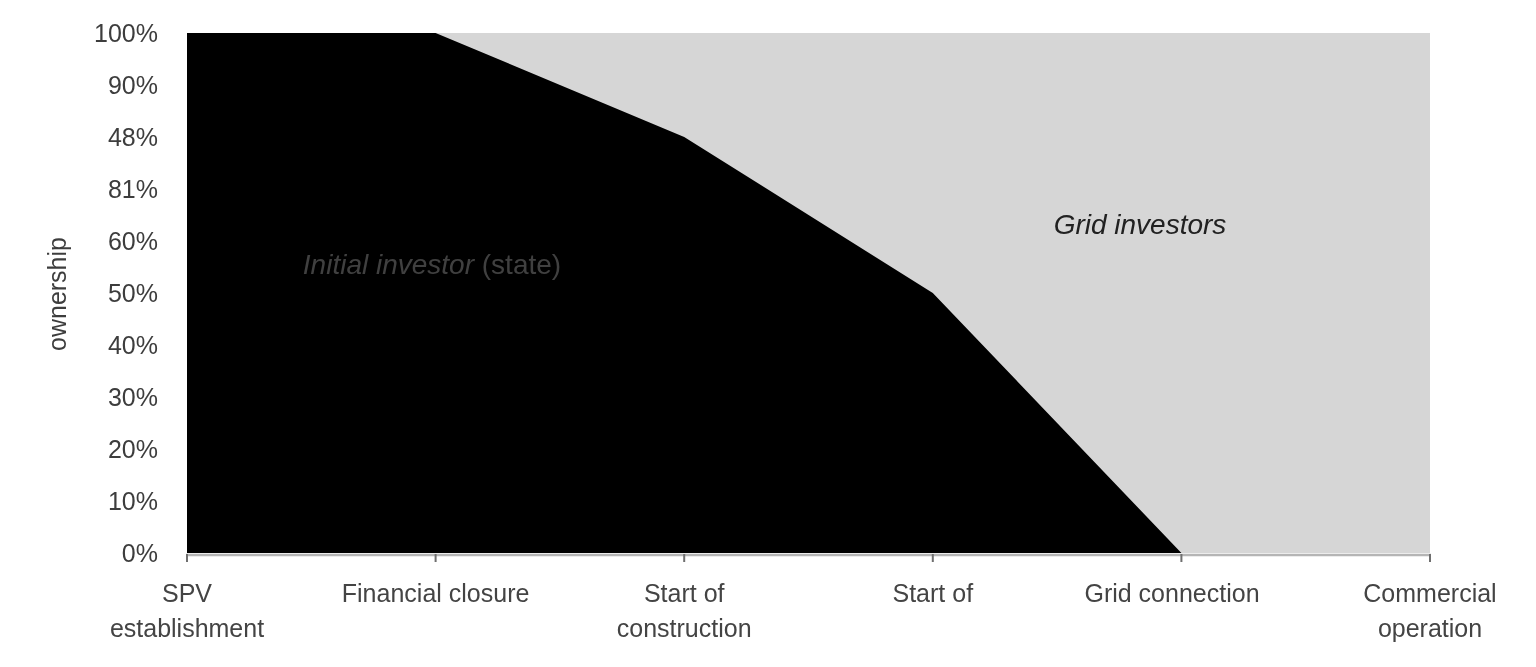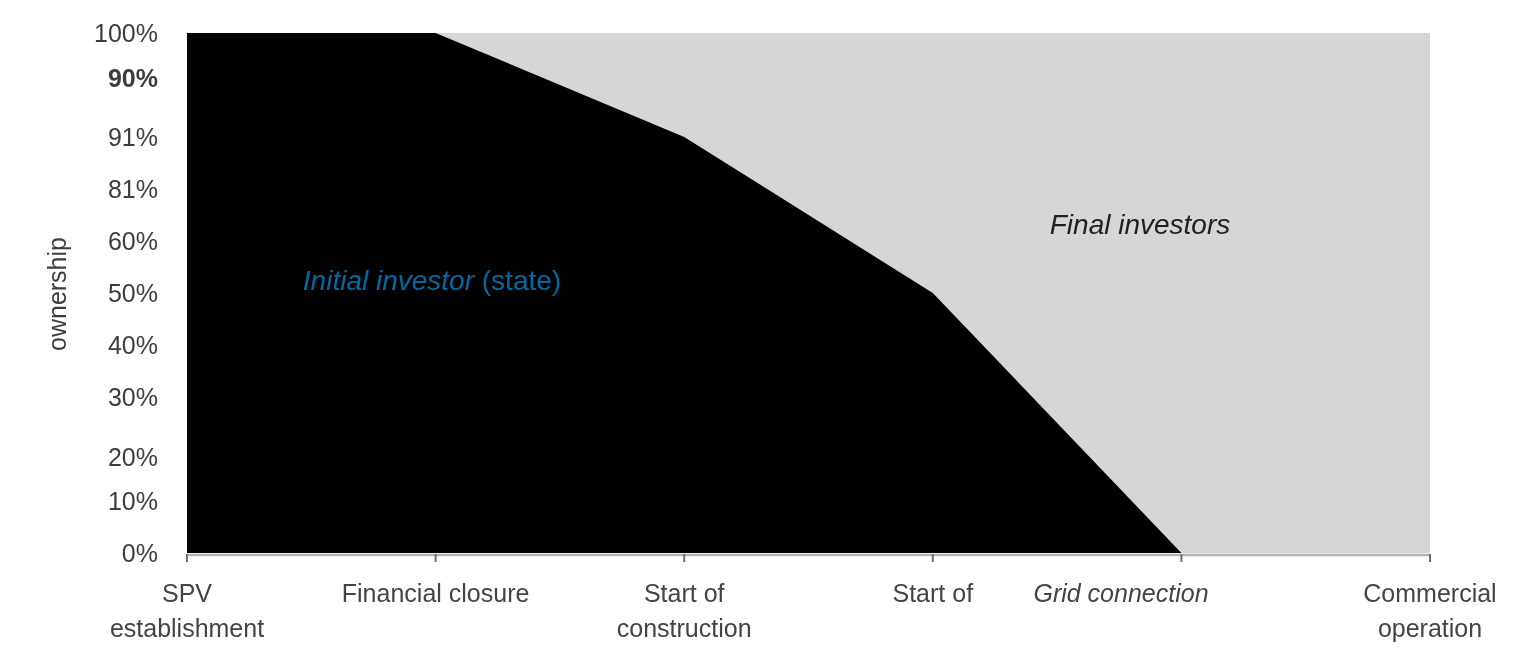--- a/index.html
+++ b/index.html
@@ -28,22 +28,22 @@
     position:absolute;
     left:-44px;top:279px;
     width:202px;height:30px;line-height:30px;
     text-align:center;
     transform:rotate(-90deg);
     font-size:25px;color:#3d3d3d;
   }
   .anno{position:absolute;font-size:28px;text-align:center;}
   .it{font-style:italic;}
   .anno-initial{
-    left:182px;top:261px;width:500px;height:40px;line-height:40px;
-    color:#0369a1;
+    left:182px;top:245px;width:500px;height:40px;line-height:40px;
+    color:#404040;
   }
   .anno-final{
     left:890px;top:204px;width:500px;
     color:#212121;
   }
   .anno-final div{line-height:42px;}
 </style>
 </head>
 <body>
 
@@ -55,55 +55,55 @@
       <line x1="187" y1="554" x2="187" y2="562" stroke="#6f6f6f" stroke-width="2"></line>
       <line x1="435.6" y1="554" x2="435.6" y2="562" stroke="#6f6f6f" stroke-width="2"></line>
       <line x1="684.2" y1="554" x2="684.2" y2="562" stroke="#6f6f6f" stroke-width="2"></line>
       <line x1="932.8" y1="554" x2="932.8" y2="562" stroke="#6f6f6f" stroke-width="2"></line>
       <line x1="1181.4" y1="554" x2="1181.4" y2="562" stroke="#6f6f6f" stroke-width="2"></line>
       <line x1="1430" y1="554" x2="1430" y2="562" stroke="#6f6f6f" stroke-width="2"></line>
     </svg>
 
   <div id="y-tick-labels">
       <div class="ytick" style="top: 16px;">100%</div>
-      <div class="ytick" style="top: 61px; font-weight: bold;">90%</div>
-      <div class="ytick" style="top: 120px;">91%</div>
+      <div class="ytick" style="top: 68px;">90%</div>
+      <div class="ytick" style="top: 120px;">48%</div>
       <div class="ytick" style="top: 172px;">81%</div>
       <div class="ytick" style="top: 224px;">60%</div>
       <div class="ytick" style="top: 276px;">50%</div>
       <div class="ytick" style="top: 328px;">40%</div>
       <div class="ytick" style="top: 380px;">30%</div>
-      <div class="ytick" style="top: 432px; margin-top: 8px;">20%</div>
+      <div class="ytick" style="top: 432px;">20%</div>
       <div class="ytick" style="top: 484px;">10%</div>
       <div class="ytick" style="top: 536px;">0%</div>
     </div>
   <div id="x-tick-labels">
       <div class="xtick" style="left: 37px;">
         <div>SPV</div>
         <div>establishment</div>
       </div>
       <div class="xtick" style="left: 285.6px;">
         <div>Financial closure</div>
       </div>
       <div class="xtick" style="left: 534.2px;">
         <div>Start of</div>
         <div>construction</div>
       </div>
       <div class="xtick" style="left: 782.8px;">
         <div>Start of</div>
       </div>
-      <div class="xtick" style="left: 971px; font-style: italic;">
+      <div class="xtick" style="left: 1022px;">
         <div>Grid connection</div>
       </div>
       <div class="xtick" style="left: 1280px;">
         <div>Commercial</div>
         <div>operation</div>
       </div>
     </div>
 
   <div class="y-axis-title">ownership</div>
 
   <div class="anno anno-initial"><span class="it">Initial investor</span><span> (state)</span></div>
 
   <div class="anno anno-final">
-    <div class="it">Final investors</div>
+    <div class="it">Grid investors</div>
   </div>
 </div>
 
 </body></html>

